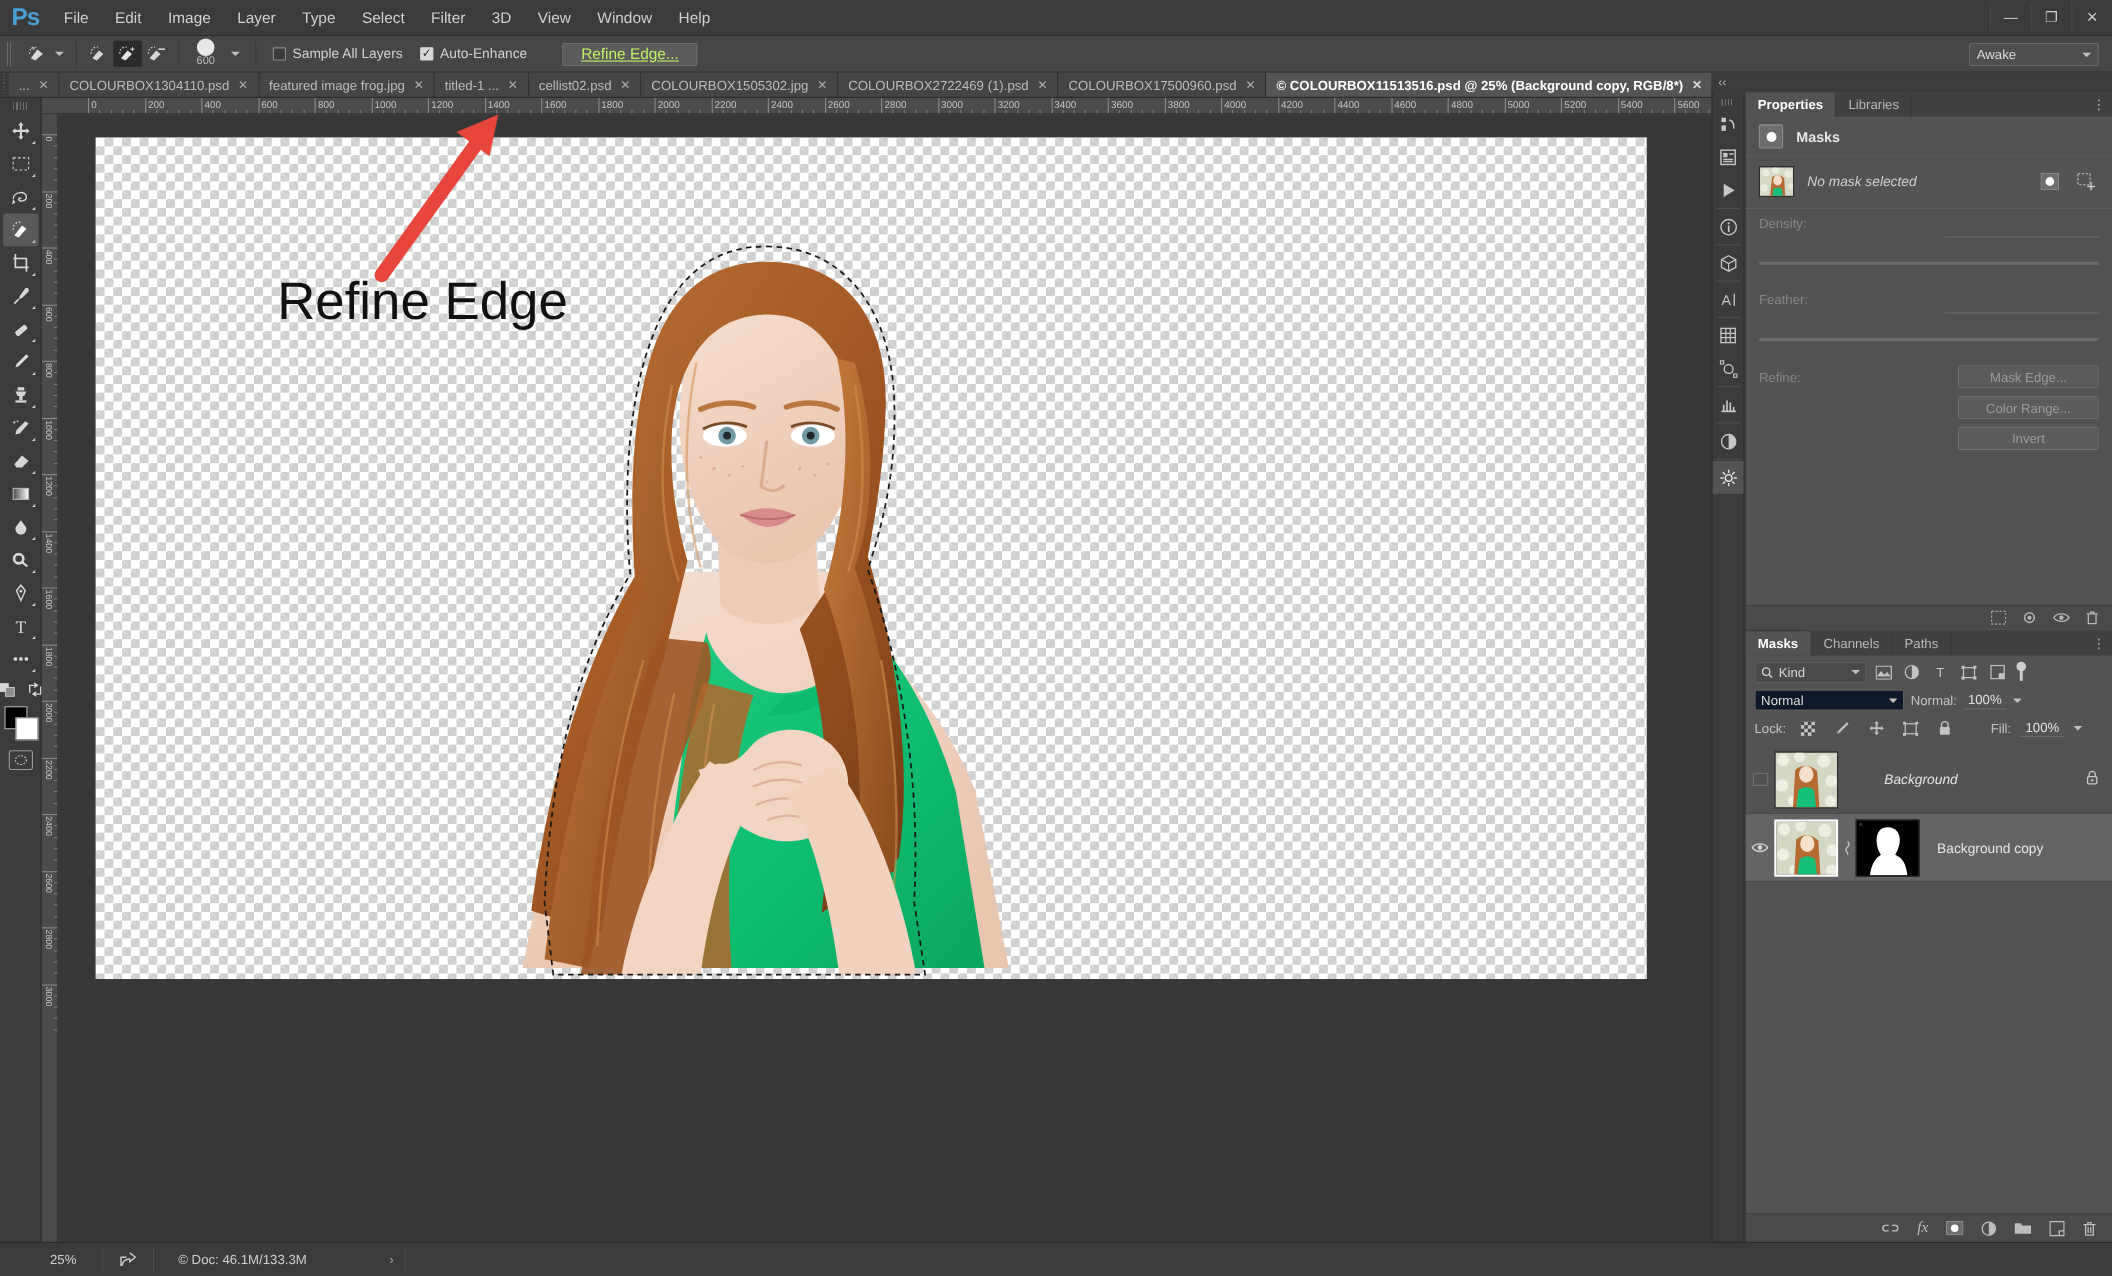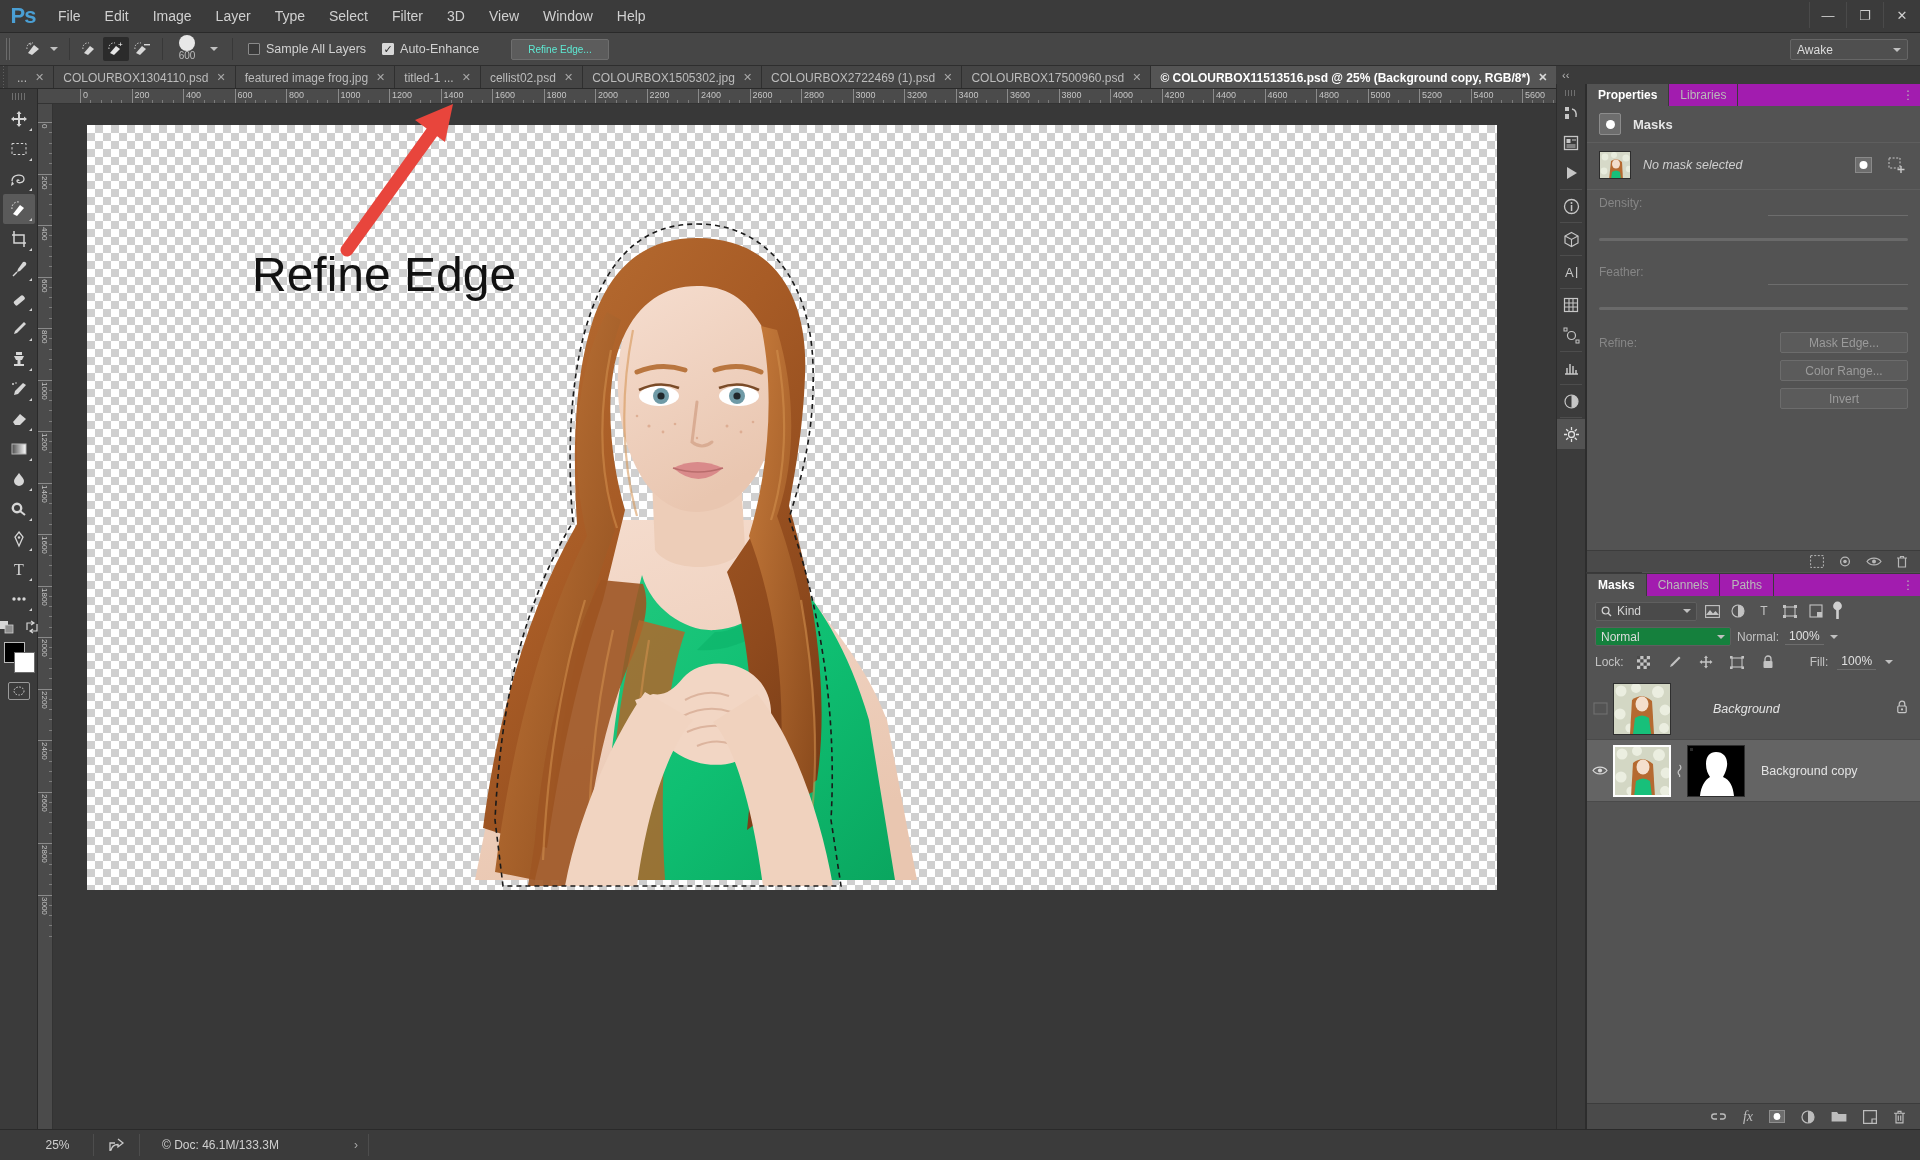--- a/index.html
+++ b/index.html
@@ -54,22 +54,22 @@
   .brush-size-wrap { display:flex; flex-direction:column; align-items:center; width:34px; position:relative; }
   .brush-dot { width:16px; height:16px; border-radius:50%; background:#e8e8e8; margin-top:-2px;}
   .brush-num { font-size:10px; color:#bdbdbd; margin-top:-1px; }
   .chev { width:0;height:0;border-left:4px solid transparent;border-right:4px solid transparent;border-top:4px solid #c0c0c0;}
   .chk-wrap { display:flex; align-items:center; gap:6px; padding:0 8px; font-size:12.5px; color:#d2d2d2;}
   .chkbox { width:12px;height:12px;border:1px solid #8a8a8a;background:#3a3a3a;border-radius:1px;display:flex;align-items:center;justify-content:center;}
   .chkbox.checked { background:#d8d8d8; border-color:#d8d8d8;}
   .chkbox.checked::after { content:"✓"; color:#2b2b2b; font-size:11px; line-height:1;}
   .refine-btn {
     margin-left:24px; height:21px; padding:0 16px; background:#5c5c5c;
-    border:1px solid #6e6e6e; border-radius:2px; color:#5eead4; font-size:10px;
-    display:flex;align-items:center;justify-content:center;
+    border:1px solid #6e6e6e; border-radius:2px; color:#bef264; font-size:14px;
+    display:flex;align-items:center;justify-content:center;text-decoration:underline;
   }
   .awake-select {
     position:absolute; right:12px; top:6px; width:118px; height:21px;
     background:#4f4f4f; border:1px solid #666; border-radius:2px;
     display:flex; align-items:center; padding:0 6px; font-size:12px; color:#dcdcdc;
     justify-content:space-between;
   }
 
   
   .tabbar {
@@ -164,21 +164,21 @@
   
   .collapse-arrows {
     position:absolute; top:66px; left:1556px; width:364px; height:18px;
     background:#3b3b3b; color:#b8b8b8; font-size:11px;
     display:flex; align-items:center; padding-left:6px;
   }
   .panel-properties {
     position:absolute; top:84px; left:1586px; width:334px; height:488px;
     background:#535353; border-left:1px solid #2d2d2d;
   }
-  .panel-tabs { display:flex; height:22px; background:#a21caf; align-items:stretch; position:relative;text-align:right;}
+  .panel-tabs { display:flex; height:22px; background:#404040; align-items:stretch; position:relative;text-align:right;}
   .ptab { padding:0 11px; display:flex;align-items:center; font-size:12px; color:#b9b9b9;
           border-right:1px solid #3a3a3a; }
   .ptab.active { background:#535353; color:#ffffff; font-weight:bold; }
   .panel-menu { position:absolute; right:6px; top:4px; color:#b5b5b5; font-size:12px; line-height:14px;}
   .masks-head { display:flex; align-items:center; gap:12px; padding:7px 12px; }
   .mask-kind-icon { width:22px;height:22px;background:#6d6d6d;border:1px solid #8c8c8c;border-radius:2px;
     display:flex;align-items:center;justify-content:center;}
   .mask-kind-icon .dot { width:9px;height:9px;border-radius:50%;background:#ffffff;}
   .masks-title { font-size:13px; font-weight:bold; color:#e6e6e6; }
   .panel-divider { height:1px; background:#484848; border-bottom:1px solid #5e5e5e; }
@@ -204,21 +204,21 @@
     position:absolute; top:573px; left:1586px; width:334px; bottom:31px;
     background:#535353; border-left:1px solid #2d2d2d; border-top:1px solid #3a3a3a;
   }
   .lp-filter { display:flex; align-items:center; gap:4px; padding:5px 8px 4px 8px;}
   .kind-select { width:102px;height:19px;background:#4a4a4a;border:1px solid #5f5f5f;border-radius:2px;
     display:flex;align-items:center;gap:5px;padding:0 5px;font-size:12px;color:#d4d4d4;}
   .kind-select .chevd { margin-left:auto; }
   .fi { width:22px;height:20px;display:flex;align-items:center;justify-content:center;color:#c3c3c3;font-size:12px;}
   .toggle-pill { width:13px;height:20px;display:flex;align-items:center;justify-content:center;}
   .blend-row { display:flex; align-items:center; gap:6px; padding:2px 8px 4px 8px;}
-  .blend-select { width:136px;height:19px;background:#15803d;border:1px solid #5f5f5f;border-radius:2px;
+  .blend-select { width:136px;height:19px;background:#0f172a;border:1px solid #5f5f5f;border-radius:2px;
     display:flex;align-items:center;padding:0 5px;font-size:12px;color:#dcdcdc;justify-content:space-between;}
   .mini-label { font-size:12px;color:#c2c2c2;}
   .val-field { font-size:12px;color:#e0e0e0; border-bottom:1px solid #6d6d6d; padding:0 4px 1px 4px;}
   .lock-row { display:flex; align-items:center; gap:9px; padding:2px 8px 6px 8px;}
   .layer-row { display:flex; align-items:center; height:62px; padding:0 8px 0 0;
     border-bottom:1px solid #4a4a4a; position:relative;}
   .layer-row.selected { background:#646464; }
   .eye { width:26px; display:flex;align-items:center;justify-content:center;color:#d8d8d8;}
   .eye-empty { width:26px; display:flex;align-items:center;justify-content:center;}
   .lthumb { width:58px;height:52px;border:1px solid #2f2f2f; overflow:hidden; position:relative;}

